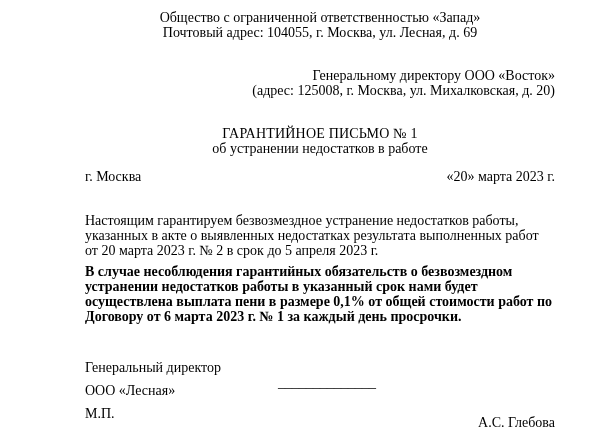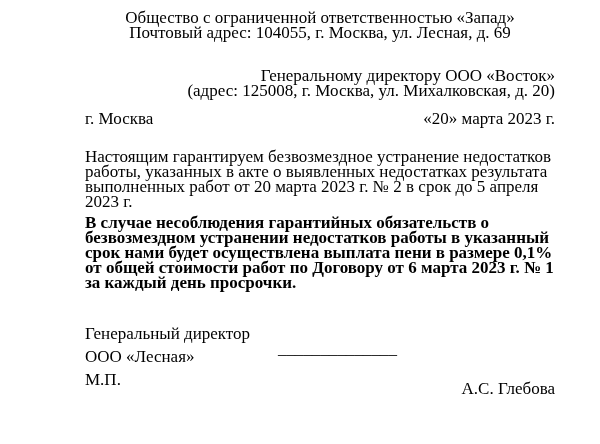--- a/index.html
+++ b/index.html
@@ -12,21 +12,21 @@
     background: #ffffff;
     overflow: hidden;
   }
   .page {
     position: relative;
     box-sizing: border-box;
     width: 600px;
     height: 444px;
     padding: 10px 45px 0 85px;
     font-family: "Liberation Serif", "DejaVu Serif", serif;
-    font-size: 17px;
+    font-size: 14px;
     line-height: 15px;
     color: #000000;
     background: #ffffff;
   }
   .sender-block {
     text-align: center;
   }
   .recipient-block {
     text-align: right;
     margin-top: 28px;
@@ -42,21 +42,21 @@
     display: flex;
     justify-content: space-between;
     margin-top: 13px;
     align-items: flex-end;
   }
   .para {
     margin: 0;
     text-align: left;
   }
   .para-1 {
-    margin-top: 23px;
+    margin-top: 29px;
   }
   .para-2 {
     margin-top: 6px;
     font-weight: bold;
   }
   .sig-row {
     position: relative;
     margin-top: 36px;
     height: 45px;
   }
@@ -86,20 +86,24 @@
   <div class="sender-block">
     <div>Общество с ограниченной ответственностью «Запад»</div>
     <div>Почтовый адрес: 104055, г. Москва, ул. Лесная, д. 69</div>
   </div>
 
   <div class="recipient-block">
     <div>Генеральному директору ООО «Восток»</div>
     <div>(адрес: 125008, г. Москва, ул. Михалковская, д. 20)</div>
   </div>
 
+  <div class="title-block">
+    <div class="title-line">ГАРАНТИЙНОЕ ПИСЬМО № 1</div>
+    <div>об устранении недостатков в работе</div>
+  </div>
 
   <div class="meta-row">
     <span>г. Москва</span>
     <span>«20» марта 2023 г.</span>
   </div>
 
   <p class="para para-1">Настоящим гарантируем безвозмездное устранение недостатков работы, указанных в акте о выявленных недостатках результата выполненных работ от 20 марта 2023 г. № 2 в срок до 5 апреля 2023 г.</p>
 
   <p class="para para-2">В случае несоблюдения гарантийных обязательств о безвозмездном устранении недостатков работы в указанный срок нами будет осуществлена выплата пени в размере 0,1% от общей стоимости работ по Договору от 6 марта 2023 г. № 1 за каждый день просрочки.</p>
 

